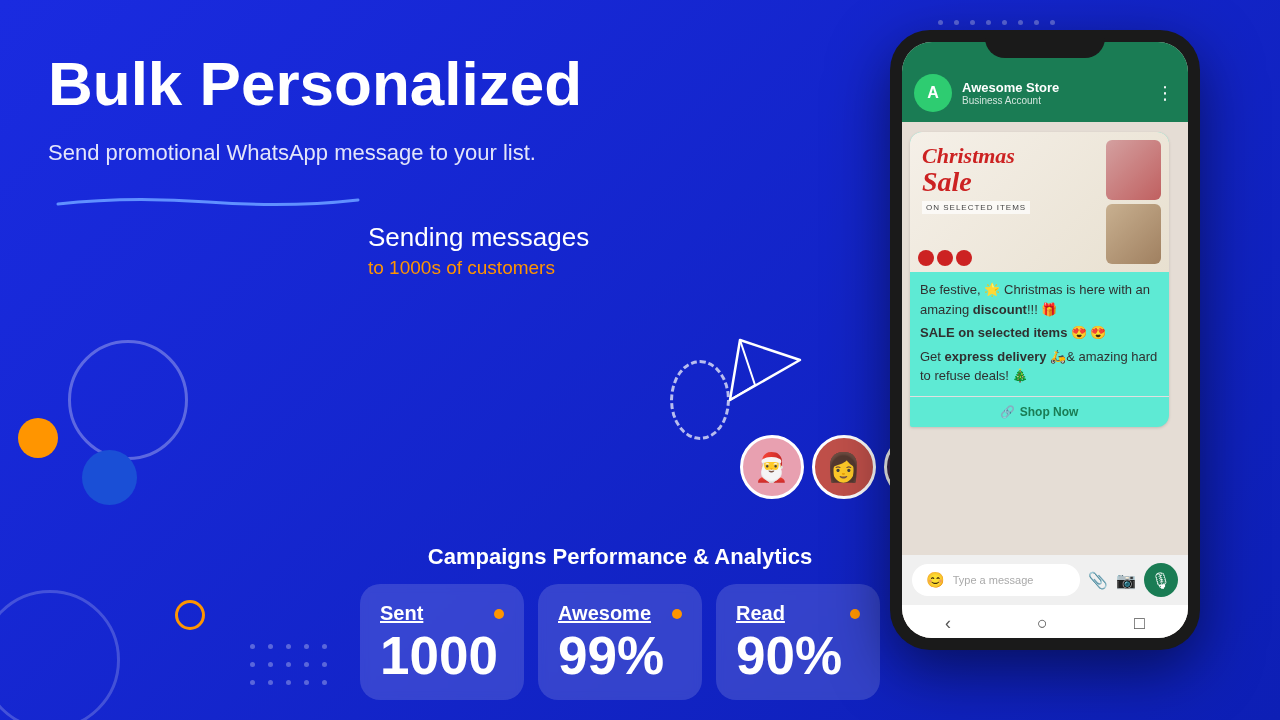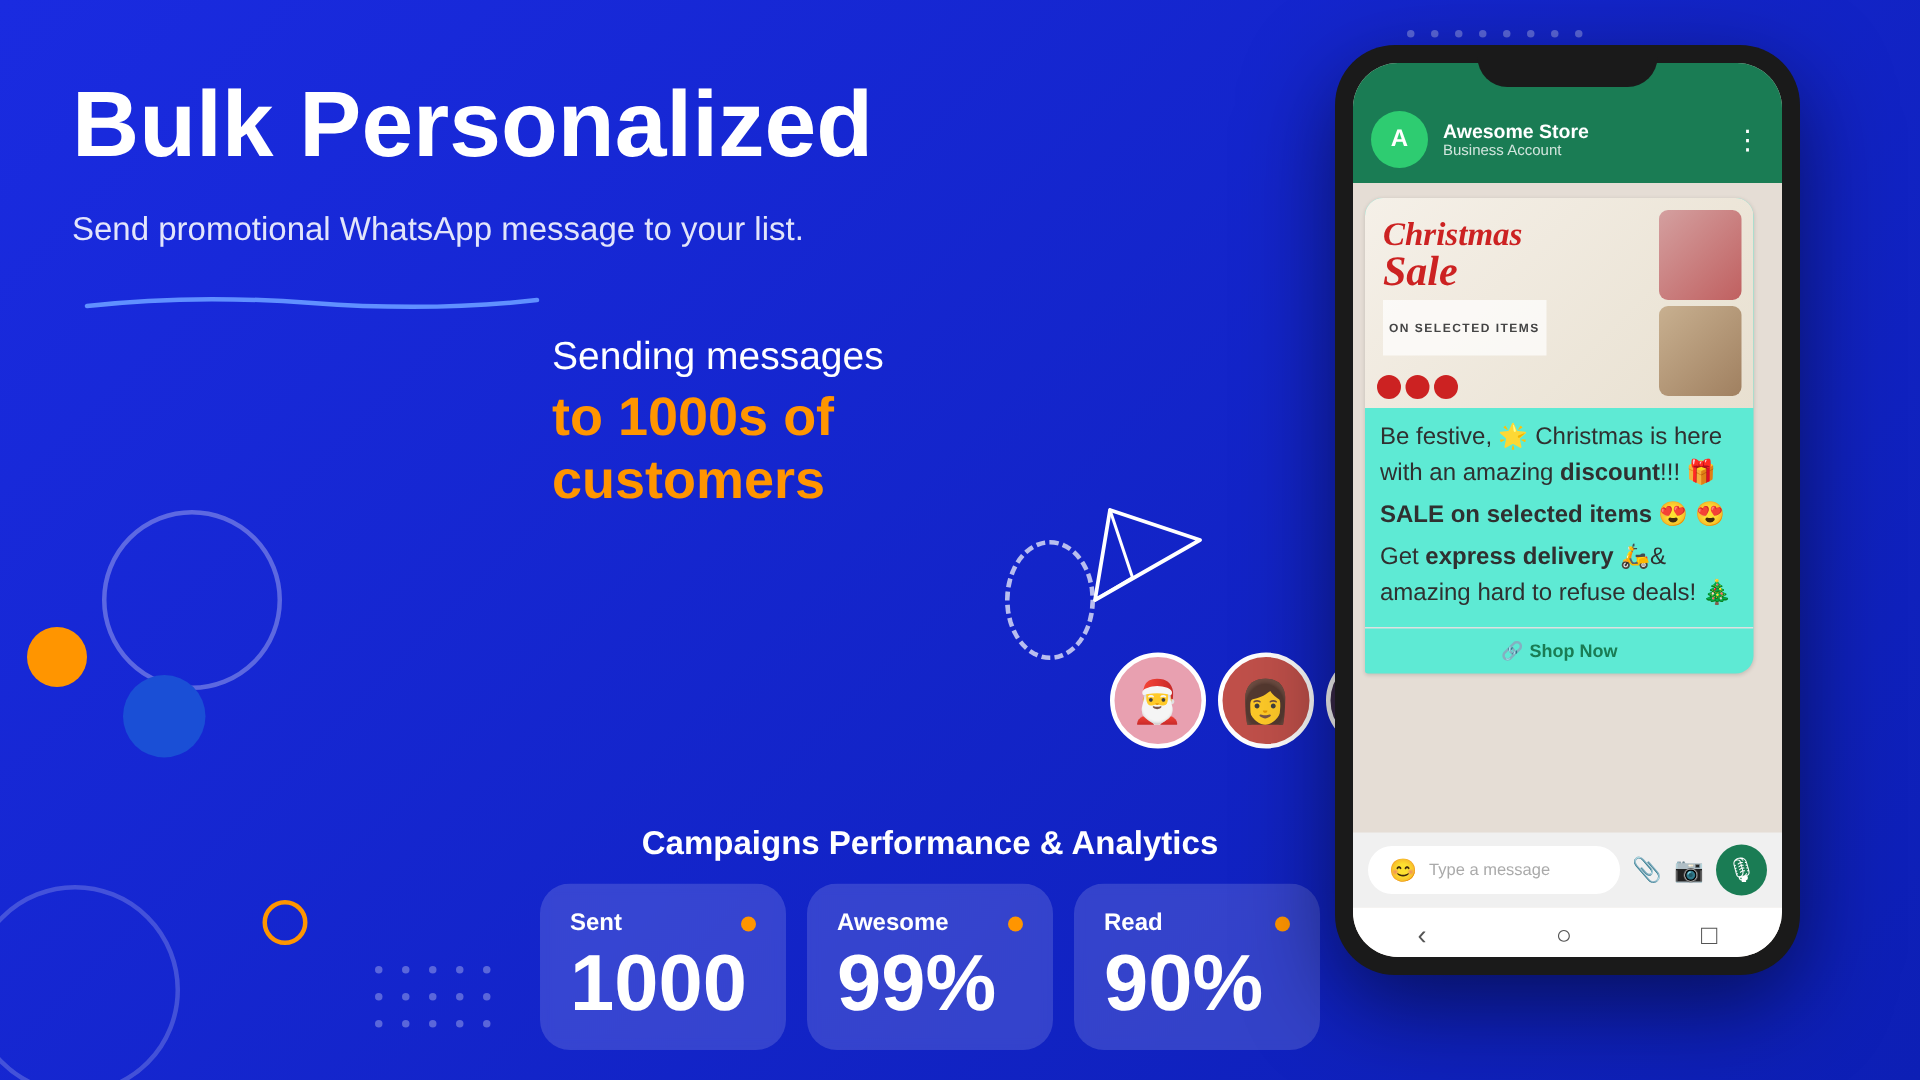--- a/index.html
+++ b/index.html
@@ -118,23 +118,23 @@
       margin-top: 10px;
       margin-bottom: 24px;
     }
     .sending-text-1 {
       font-size: 26px;
       color: #ffffff;
       font-weight: 400;
       margin-bottom: 4px;
     }
     .sending-text-2 {
-      font-size: 36px;
+      font-size: 19px;
       color: #ff9500;
-      font-weight: 700;
+      font-weight: 400;
     }
 
     
     .avatars-row {
       display: flex;
       align-items: center;
       gap: 8px;
       margin-bottom: 32px;
       margin-left: 370px;
     }
@@ -197,23 +197,24 @@
       padding: 18px 20px 18px 20px;
       backdrop-filter: blur(4px);
     }
     .stat-header {
       display: flex;
       align-items: center;
       justify-content: space-between;
       margin-bottom: 4px;
     }
     .stat-label {
-      font-size: 16px;
+      font-size: 20px;
       font-weight: 600;
       color: #ffffff;
+      text-decoration: underline;
     }
     .stat-dot {
       width: 10px; height: 10px;
       border-radius: 50%;
       background: #ff9500;
     }
     .stat-value {
       font-size: 53px;
       font-weight: 900;
       color: #ffffff;
@@ -329,24 +330,24 @@
       font-family: 'Georgia', serif;
       font-size: 28px;
       color: #cc2222;
       font-style: italic;
       font-weight: 900;
       line-height: 1;
     }
     .xmas-on {
       font-size: 8px;
       color: #444;
-      font-weight: 700;
+      font-weight: 400;
       letter-spacing: 1px;
       background: rgba(255,255,255,0.7);
-      padding: 14px 4px;
+      padding: 2px 4px;
       margin-top: 4px;
       display: inline-block;
     }
 
     .xmas-photos {
       position: absolute;
       right: 8px;
       top: 8px;
       display: flex;
       flex-direction: column;
@@ -356,21 +357,21 @@
       width: 55px;
       height: 60px;
       border-radius: 6px;
       overflow: hidden;
     }
     .photo-p1 { background: linear-gradient(135deg, #d4a0a0, #c06060); }
     .photo-p2 { background: linear-gradient(135deg, #c8b090, #a08060); }
 
     .wa-bubble-text {
       padding: 8px 10px 6px 10px;
-      font-size: 16px;
+      font-size: 13px;
       color: #303030;
       line-height: 1.5;
     }
     .wa-bubble-text .bold { font-weight: 800; }
     .wa-bubble-text .line { margin-bottom: 4px; display: block; }
 
     .wa-shop-btn {
       text-align: center;
       padding: 8px;
       color: #1a7c54;

